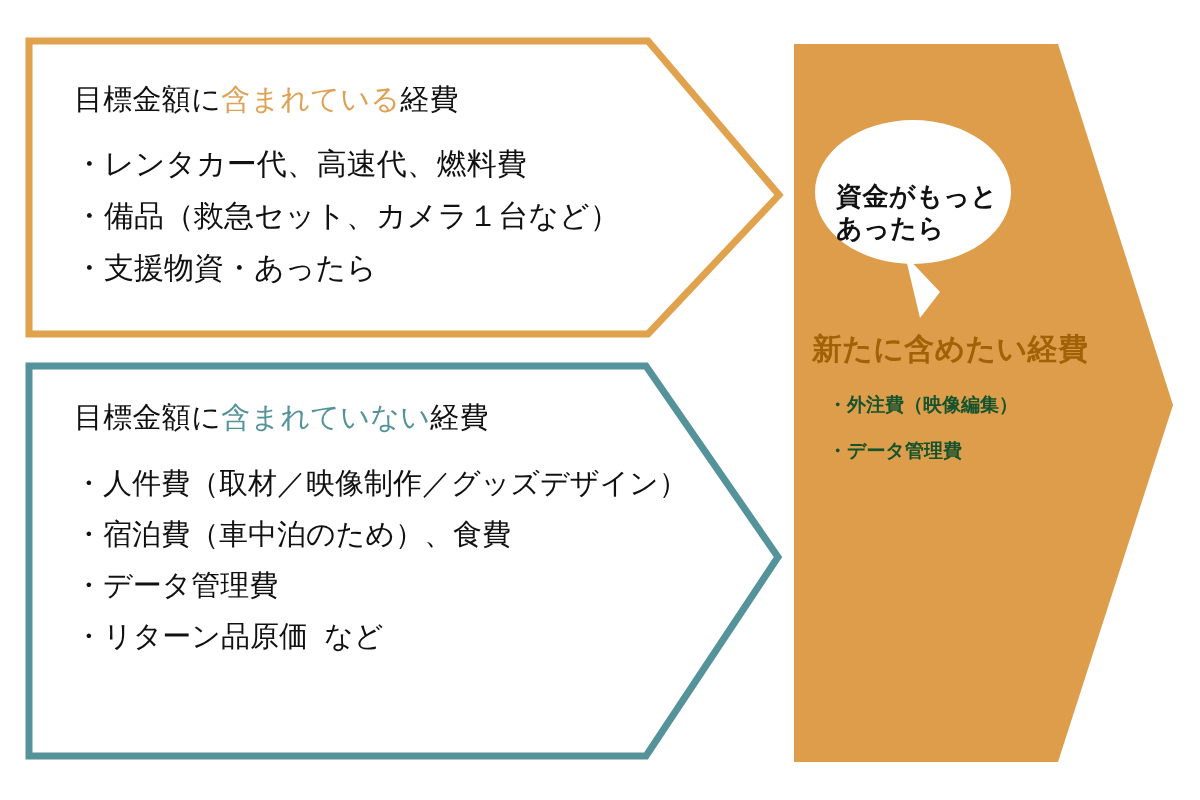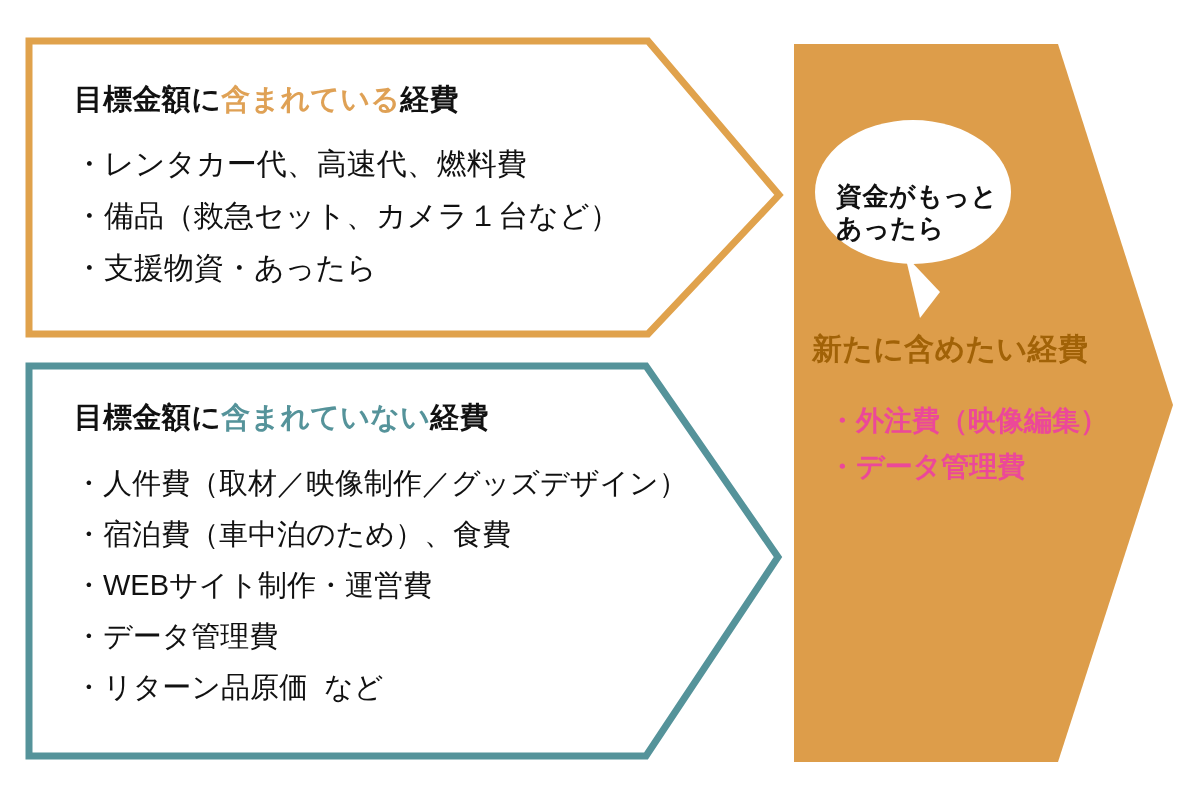--- a/index.html
+++ b/index.html
@@ -30,21 +30,21 @@
     height: 800px;
   }
 
   
   .panel-text {
     position: absolute;
     box-sizing: border-box;
   }
 
   .head {
-    font-weight: bold;
+    font-weight: normal;
     letter-spacing: 0.01em;
     white-space: nowrap;
   }
 
   .bullets {
     white-space: nowrap;
   }
 
   .bullet-line {
     white-space: nowrap;
@@ -101,25 +101,25 @@
     top: 330px;
     width: 340px;
   }
   #panel-new-text .head {
     font-size: 30px;
     line-height: 38px;
     color: #a16207;
     font-weight: bold;
   }
   #panel-new-text .bullets {
-    margin-top: 30px;
+    margin-top: 14px;
     margin-left: 16px;
-    font-size: 28px;
+    font-size: 19px;
     line-height: 46px;
-    color: #ec4899;
+    color: #14532d;
     font-weight: bold;
   }
 
   
   #bubble-text {
     left: 836px;
     top: 180px;
     width: 180px;
     font-size: 26px;
     line-height: 32px;
@@ -154,21 +154,20 @@
       <div class="bullet-line">・備品（救急セット、カメラ１台など）</div>
       <div class="bullet-line">・支援物資・あったら</div>
     </div>
   </div>
 
   <div class="panel-text" id="box-excluded-text">
     <div class="head"><span>目標金額に</span><span class="hl">含まれていない</span><span>経費</span></div>
     <div class="bullets">
       <div class="bullet-line">・人件費（取材／映像制作／グッズデザイン）</div>
       <div class="bullet-line">・宿泊費（車中泊のため）、食費</div>
-      <div class="bullet-line">・WEBサイト制作・運営費</div>
       <div class="bullet-line">・データ管理費</div>
       <div class="bullet-line lastline">
         <span>・リターン品原価</span>
         <span class="nado">など</span>
       </div>
     </div>
   </div>
 
   <div class="panel-text" id="panel-new-text">
     <div class="head">新たに含めたい経費</div>

